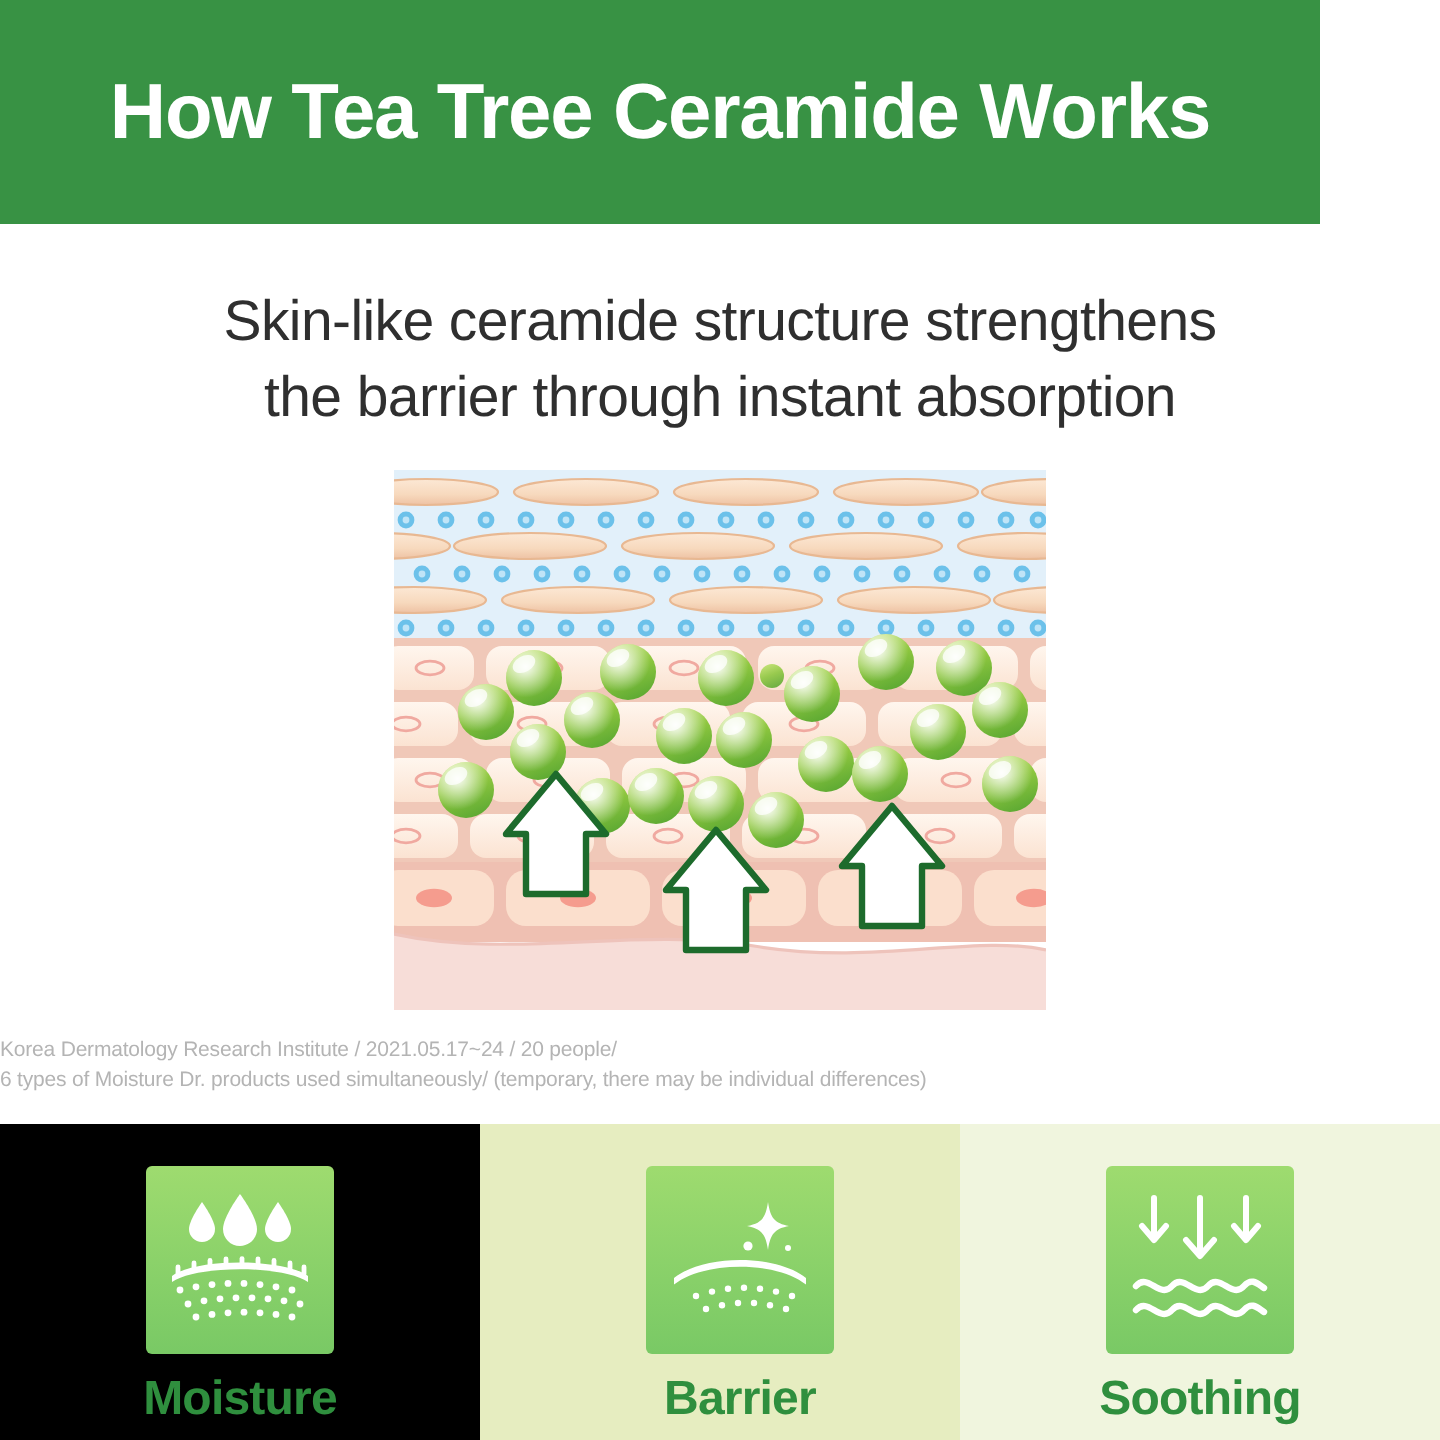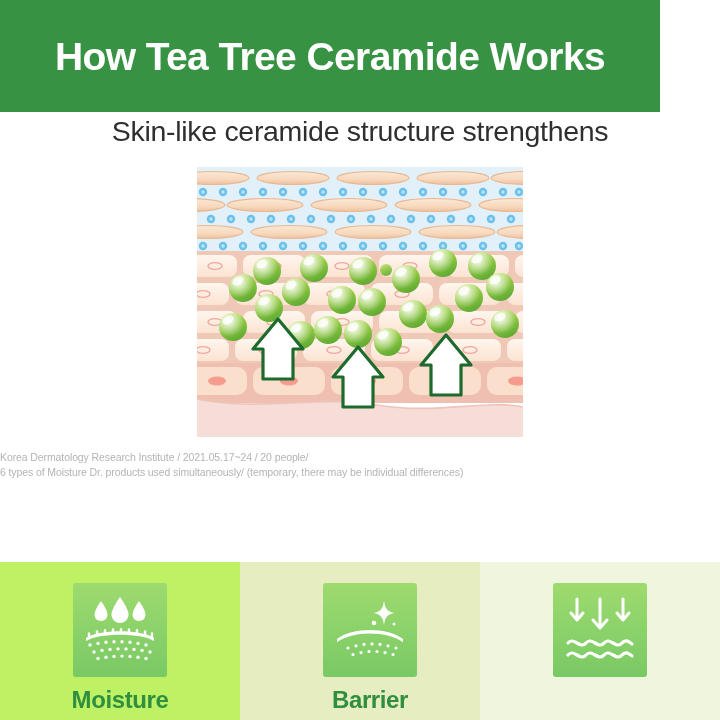--- a/index.html
+++ b/index.html
@@ -30,20 +30,21 @@
     font-size: 39px;
     font-weight: bold;
     letter-spacing: -0.6px;
     line-height: 1;
     white-space: nowrap;
   }
 
   
   .subtitle-wrap {
     width: 720px;
+    padding-top: 30px;
     text-align: center;
   }
   .subtitle-line {
     color: #2f2f2f;
     font-size: 28.5px;
     line-height: 38px;
     letter-spacing: -0.3px;
     white-space: nowrap;
   }
 
@@ -115,20 +116,21 @@
 </style>
 </head>
 <body>
 
 <div class="header-band">
   <div class="header-title">How Tea Tree Ceramide Works</div>
 </div>
 
 <div class="subtitle-wrap">
   <div class="subtitle-line">Skin-like ceramide structure strengthens</div>
+  <div class="subtitle-line">the barrier through instant absorption</div>
 </div>
 
 <div class="diagram-wrap">
   <div class="diagram">
     <svg width="326" height="270" viewBox="0 0 326 270" xmlns="http://www.w3.org/2000/svg">
       <defs>
         <linearGradient id="gradSphere" x1="0.3" y1="0" x2="0.7" y2="1">
           <stop offset="0%" stop-color="#bde06a"></stop>
           <stop offset="45%" stop-color="#8dc63f"></stop>
           <stop offset="100%" stop-color="#5ba832"></stop>
@@ -497,21 +499,21 @@
   </div>
 </div>
 
 <div class="caption-wrap">
   <div class="caption-line">Korea Dermatology Research Institute / 2021.05.17~24 / 20 people/</div>
   <div class="caption-line">6 types of Moisture Dr. products used simultaneously/ (temporary, there may be individual differences)</div>
 </div>
 
 <div class="features">
 
-  <div class="feature" style="background:#bef264;">
+  <div class="feature" style="background:#000000;">
     <div class="feature-icon">
       <svg width="76" height="66" viewBox="0 0 76 66" xmlns="http://www.w3.org/2000/svg">
         <g fill="#ffffff">
           <path d="M19,4 C19,4 12.5,13 12.5,17.5 C12.5,21.2 15.4,24 19,24 C22.6,24 25.5,21.2 25.5,17.5 C25.5,13 19,4 19,4 Z"></path>
           <path d="M38,0 C38,0 29.5,11.5 29.5,17.5 C29.5,22.3 33.3,26 38,26 C42.7,26 46.5,22.3 46.5,17.5 C46.5,11.5 38,0 38,0 Z"></path>
           <path d="M57,4 C57,4 50.5,13 50.5,17.5 C50.5,21.2 53.4,24 57,24 C60.6,24 63.5,21.2 63.5,17.5 C63.5,13 57,4 57,4 Z"></path>
         </g>
         <path d="M4,41 C16,32 60,32 72,41 L72,44 C60,35.5 16,35.5 4,44 Z" fill="#ffffff"></path>
         <g fill="#ffffff">
           <circle cx="8" cy="48" r="1.7"></circle>
@@ -593,15 +595,16 @@
           <polyline points="30,25 37,33 44,25"></polyline>
           <line x1="60" y1="4" x2="60" y2="24"></line>
           <polyline points="54,18 60,25 66,18"></polyline>
         </g>
         <g fill="none" stroke="#ffffff" stroke-width="3.2" stroke-linecap="round">
           <path d="M5,48 C11,41 17,55 23,48 C29,41 35,55 41,48 C47,41 53,55 59,48 C63,43.5 66,47 69,49"></path>
           <path d="M5,60 C11,53 17,67 23,60 C29,53 35,67 41,60 C47,53 53,67 59,60 C63,55.5 66,59 69,61"></path>
         </g>
       </svg>
     </div>
+    <div class="feature-label">Soothing</div>
   </div>
 
 </div>
 
 </body></html>

